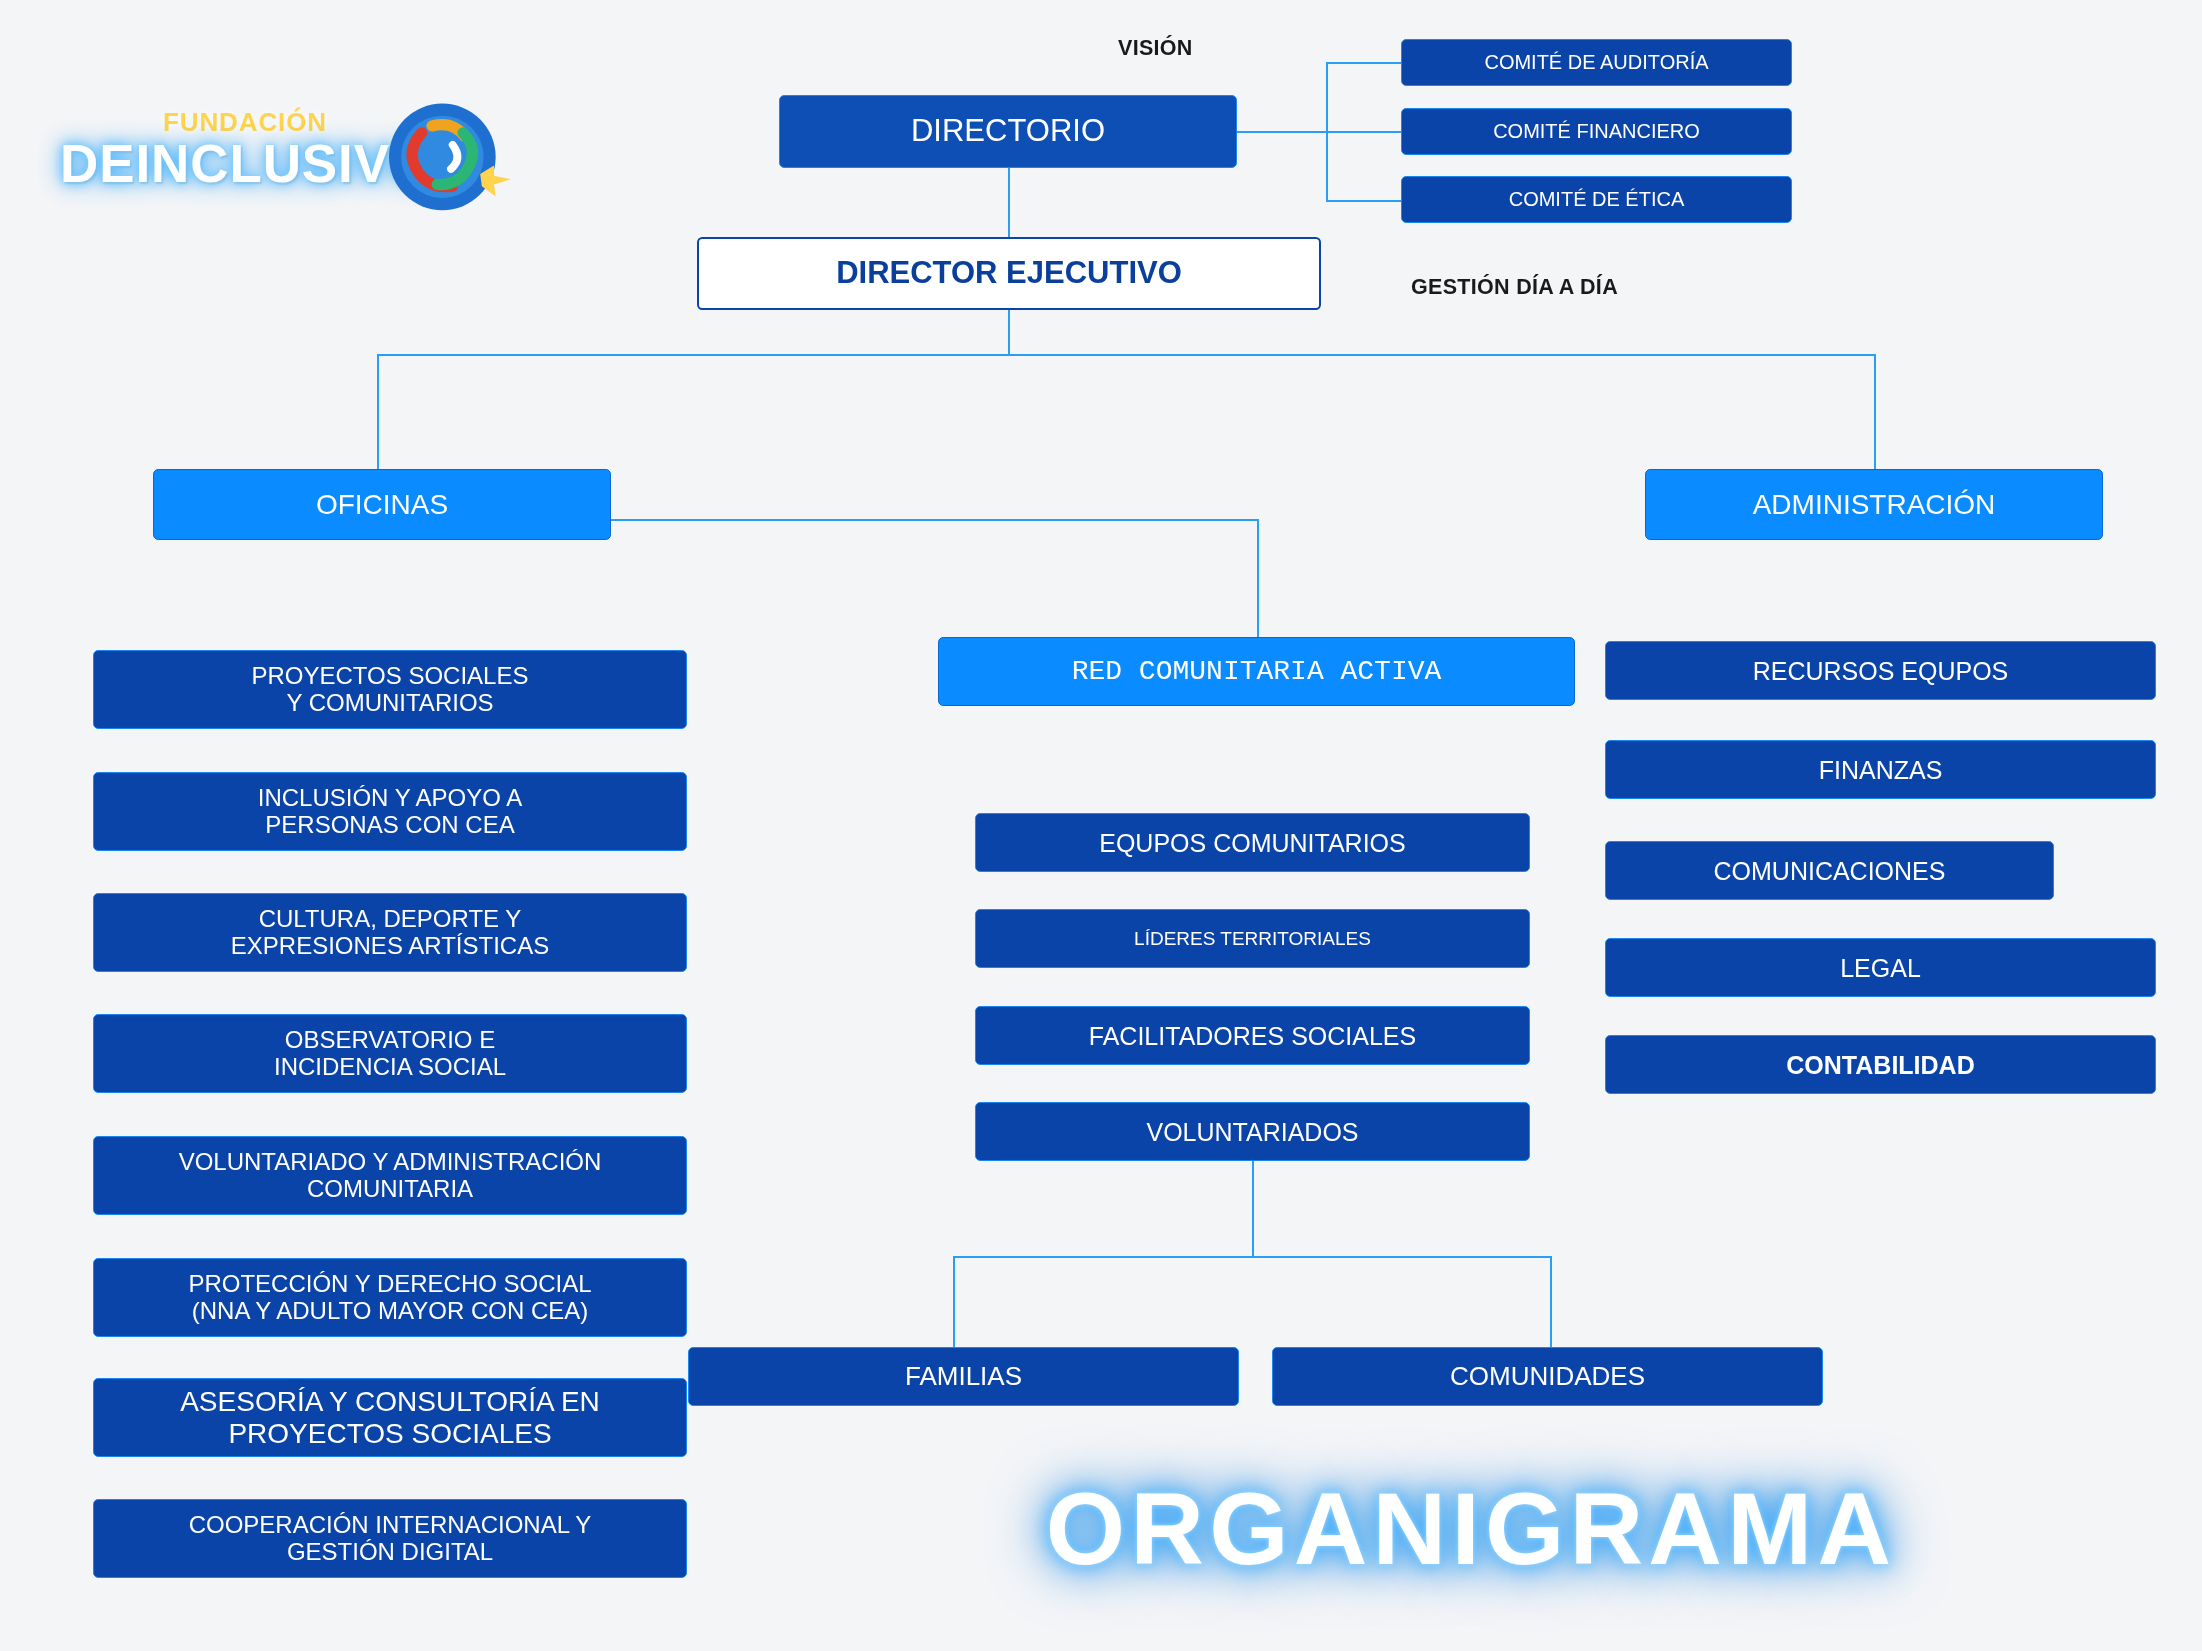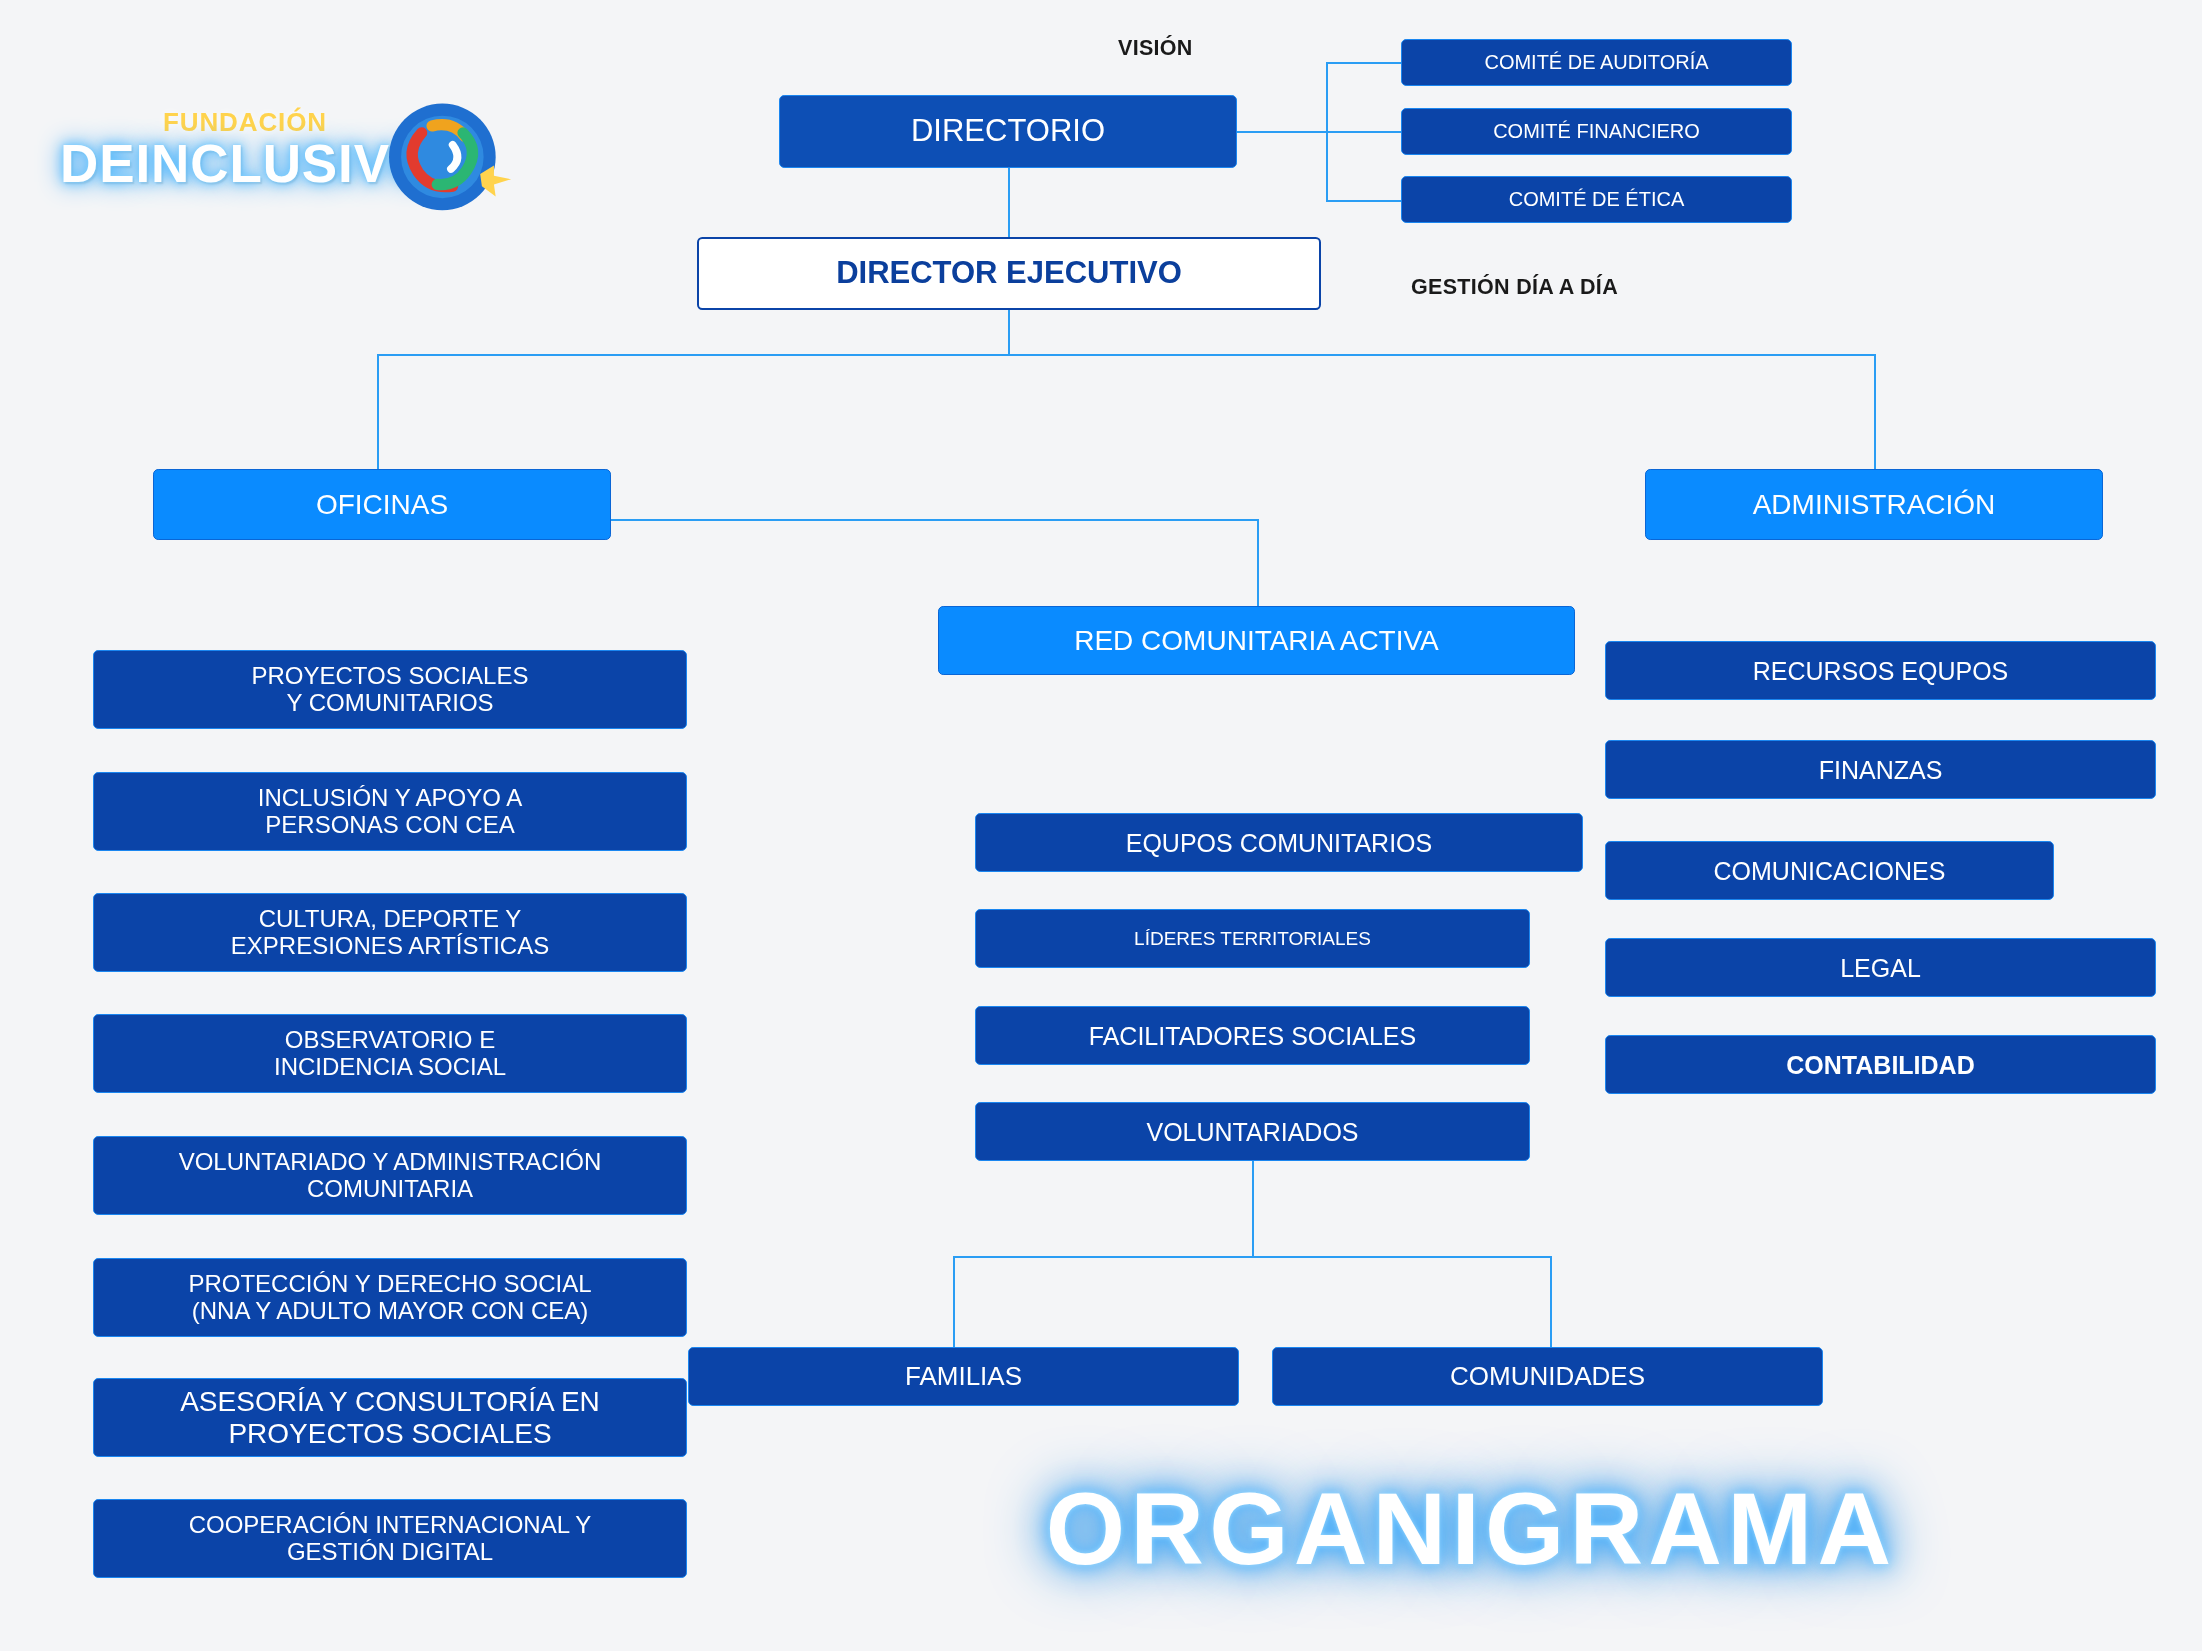--- a/index.html
+++ b/index.html
@@ -177,40 +177,40 @@
   <div class="line hline" style="left:377px; top:354px; width:1499px;"></div>
   <div class="line vline" style="left:377px; top:354px; height:115px;"></div>
   <div class="line vline" style="left:1874px; top:354px; height:115px;"></div>
 
   <div class="node bright" style="left:153px; top:469px; width:458px; height:71px; font-size:28px;text-align:right;">OFICINAS</div>
   <div class="node bright" style="left:1645px; top:469px; width:458px; height:71px; font-size:28px;">ADMINISTRACIÓN</div>
 
   <div class="line hline" style="left:611px; top:519px; width:647px;"></div>
   <div class="line vline" style="left:1257px; top:519px; height:119px;"></div>
 
-  <div class="node bright" style="left:938px; top:606px; width:637px; height:69px; font-size:28px;">RED COMUNITARIA ACTIVA</div>
+  <div class="node bright" style="left:938px; top:637px; width:637px; height:69px; font-size:28px;font-family:Liberation Mono, monospace;">RED COMUNITARIA ACTIVA</div>
 
   <div class="node navy" style="left:93px; top:650px; width:594px; height:79px; font-size:24px;">PROYECTOS SOCIALES
 Y COMUNITARIOS</div>
   <div class="node navy" style="left:93px; top:772px; width:594px; height:79px; font-size:24px;">INCLUSIÓN Y APOYO A
 PERSONAS CON CEA</div>
   <div class="node navy" style="left:93px; top:893px; width:594px; height:79px; font-size:24px;">CULTURA, DEPORTE Y
 EXPRESIONES ARTÍSTICAS</div>
   <div class="node navy" style="left:93px; top:1014px; width:594px; height:79px; font-size:24px;">OBSERVATORIO E
 INCIDENCIA SOCIAL</div>
   <div class="node navy" style="left:93px; top:1136px; width:594px; height:79px; font-size:24px;">VOLUNTARIADO Y ADMINISTRACIÓN
 COMUNITARIA</div>
   <div class="node navy" style="left:93px; top:1258px; width:594px; height:79px; font-size:24px;">PROTECCIÓN Y DERECHO SOCIAL
 (NNA Y ADULTO MAYOR CON CEA)</div>
   <div class="node navy" style="left:93px; top:1378px; width:594px; height:79px; font-size:28px;">ASESORÍA Y CONSULTORÍA EN
 PROYECTOS SOCIALES</div>
   <div class="node navy" style="left:93px; top:1499px; width:594px; height:79px; font-size:24px;">COOPERACIÓN INTERNACIONAL Y
 GESTIÓN DIGITAL</div>
 
-  <div class="node navy" style="left:975px; top:813px; width:608px; height:59px; font-size:25px;">EQUPOS COMUNITARIOS</div>
+  <div class="node navy" style="left:975px; top:813px; width:555px; height:59px; font-size:25px;">EQUPOS COMUNITARIOS</div>
   <div class="node navy" style="left:975px; top:909px; width:555px; height:59px; font-size:19px;">LÍDERES TERRITORIALES</div>
   <div class="node navy" style="left:975px; top:1006px; width:555px; height:59px; font-size:25px;">FACILITADORES SOCIALES</div>
   <div class="node navy" style="left:975px; top:1102px; width:555px; height:59px; font-size:25px;">VOLUNTARIADOS</div>
 
   <div class="line vline" style="left:1252px; top:1161px; height:96px;"></div>
   <div class="line hline" style="left:953px; top:1256px; width:598px;"></div>
   <div class="line vline" style="left:953px; top:1256px; height:95px;"></div>
   <div class="line vline" style="left:1550px; top:1256px; height:95px;"></div>
 
   <div class="node navy" style="left:688px; top:1347px; width:551px; height:59px; font-size:26px;">FAMILIAS</div>

